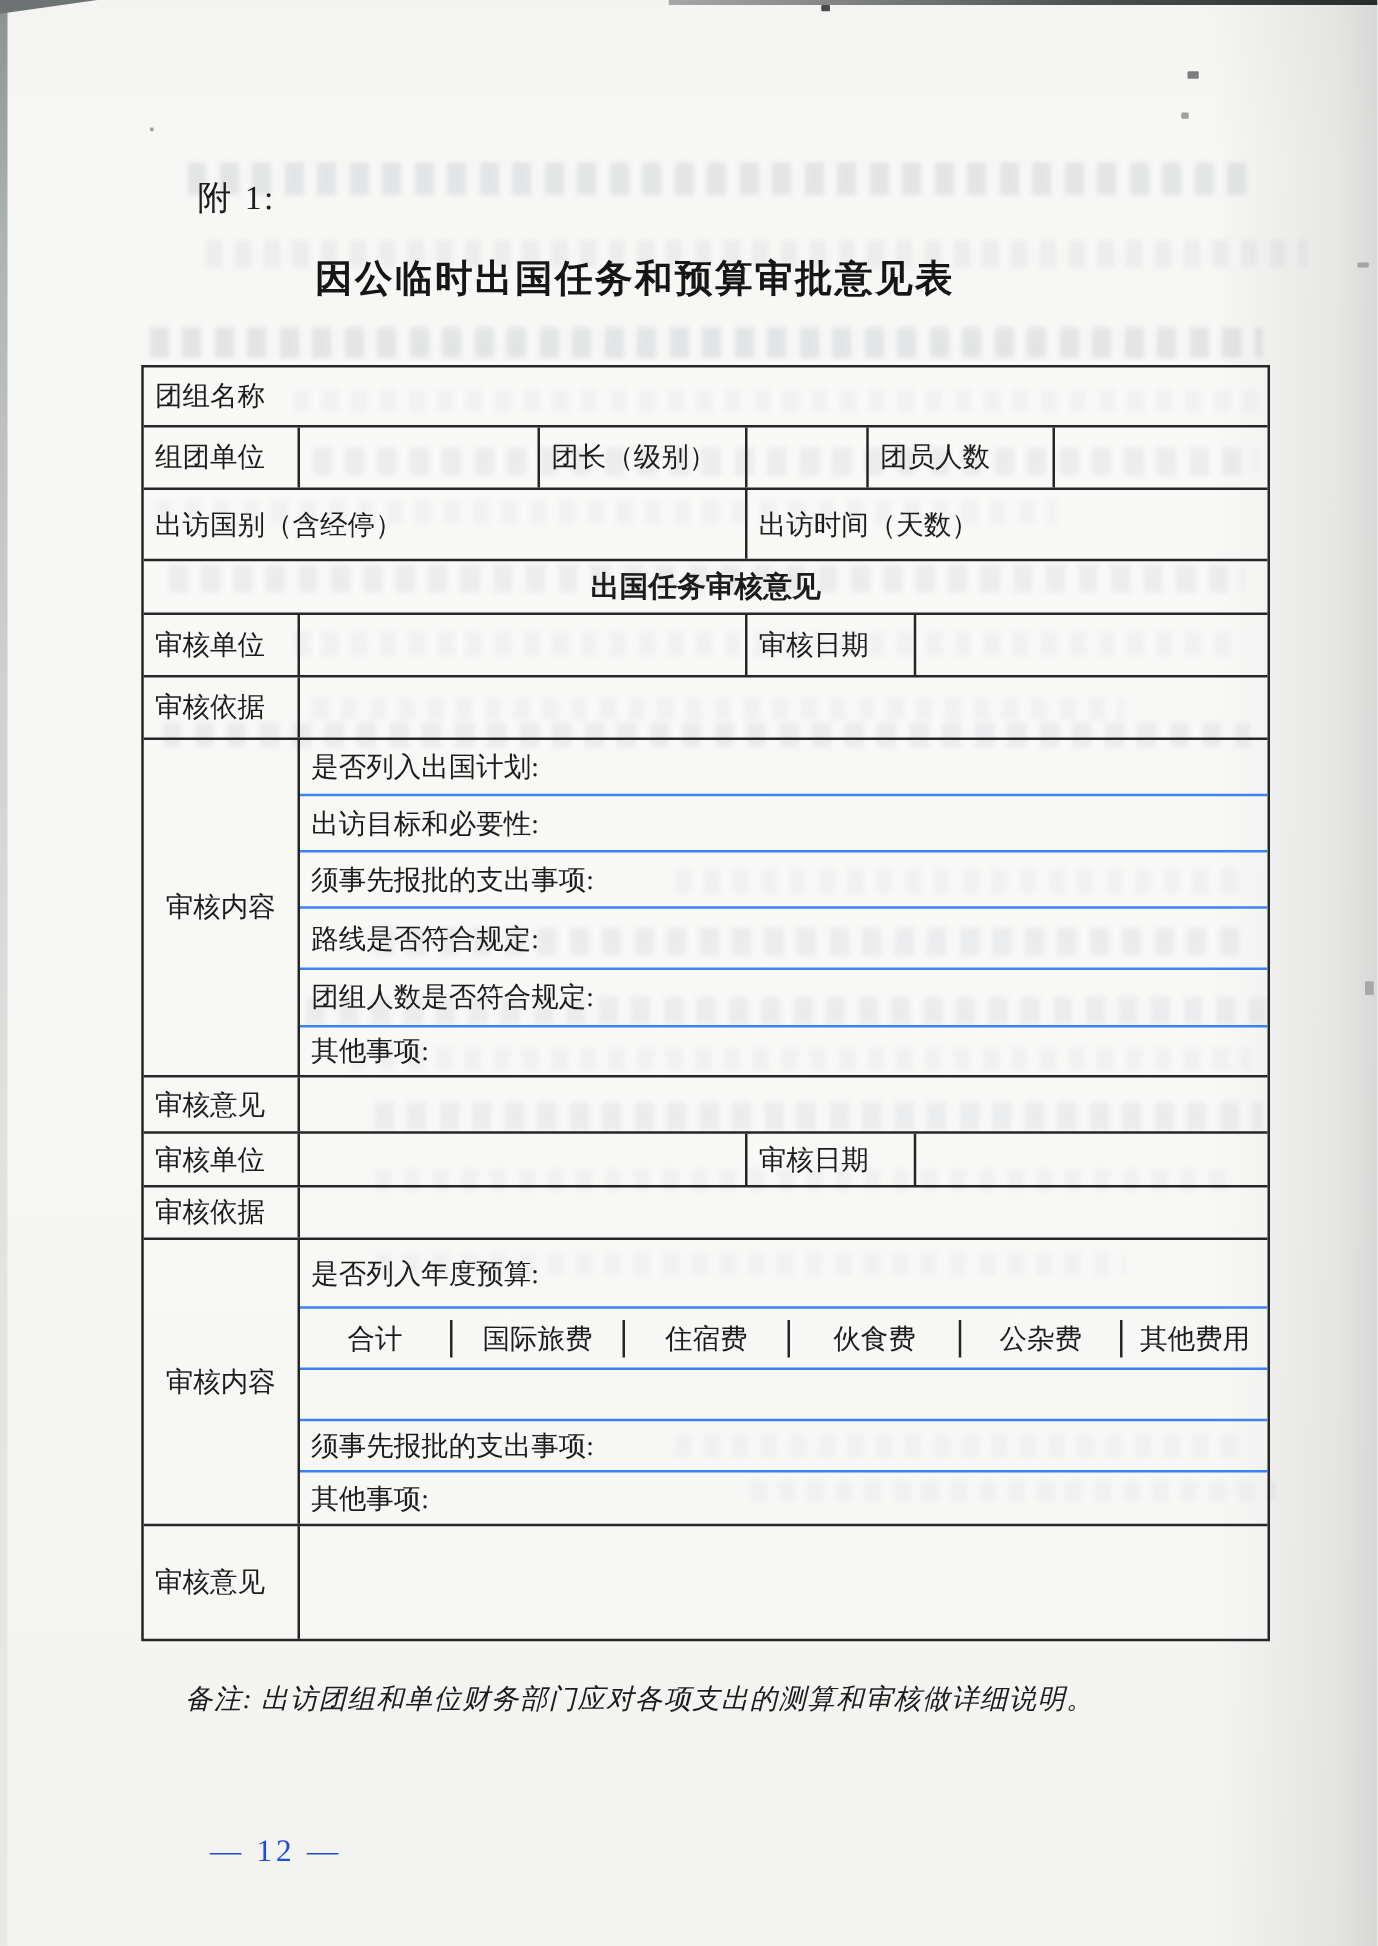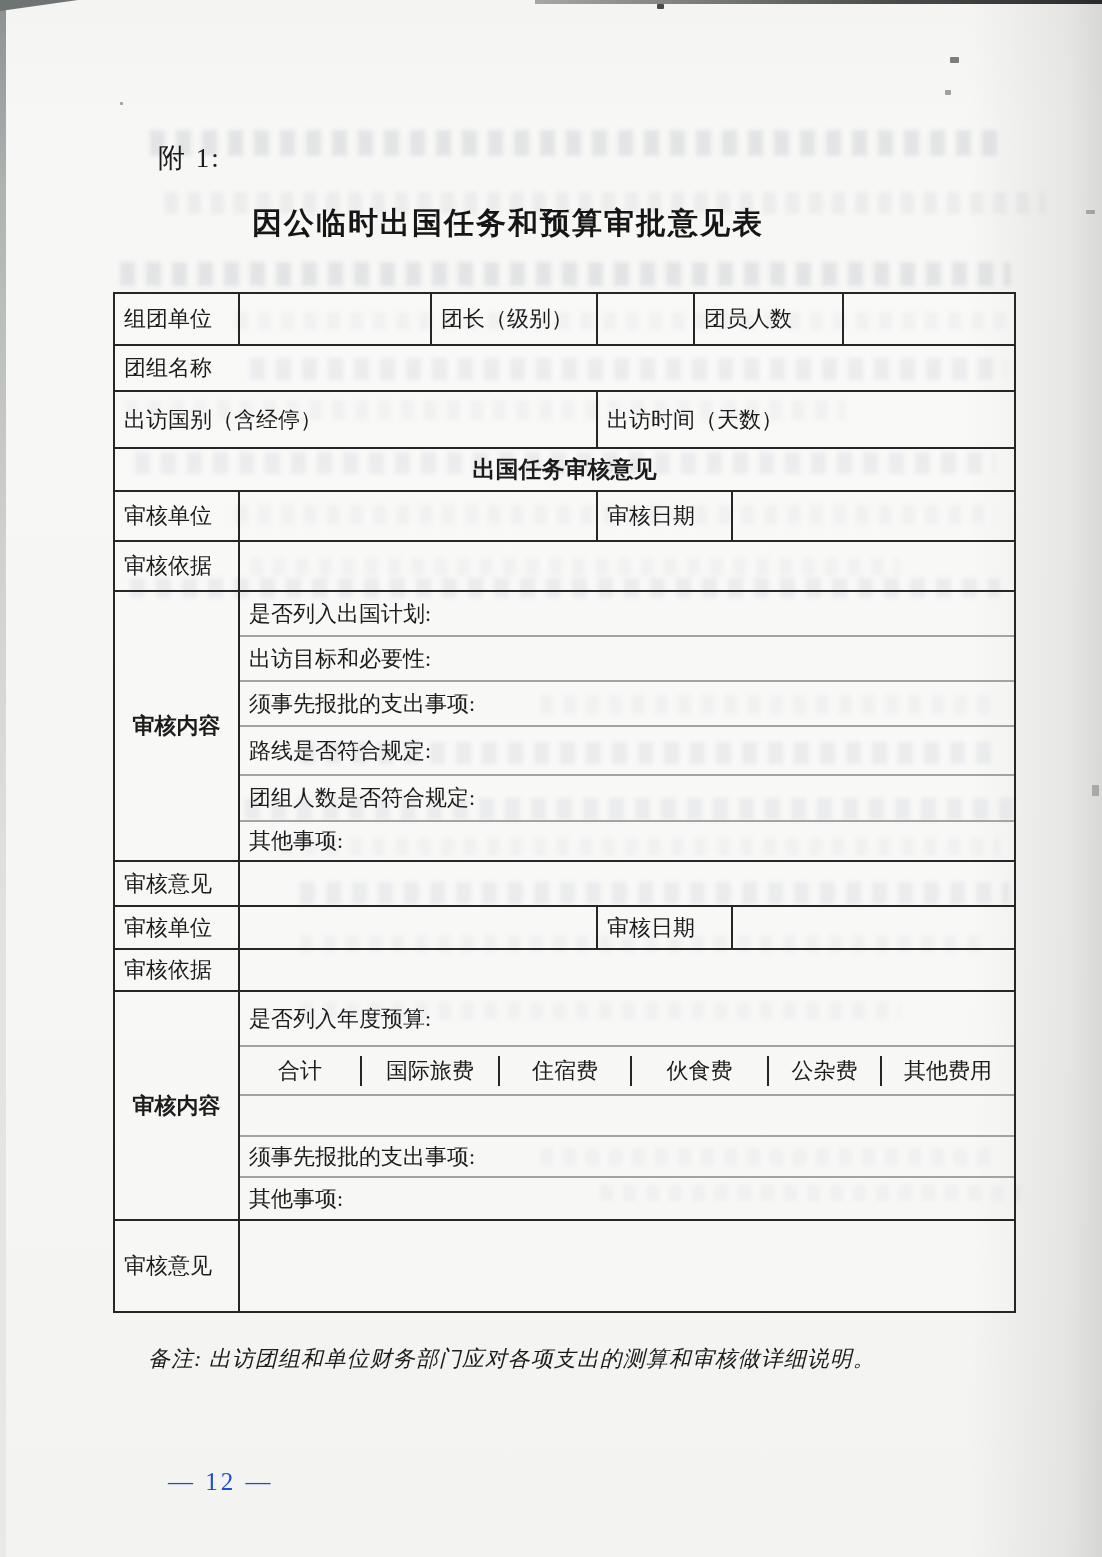--- a/index.html
+++ b/index.html
@@ -33,26 +33,26 @@
     font-size:30px;letter-spacing:2px;color:#161616;}
 
   .tbl{position:absolute;left:113px;top:292px;width:903px;height:1021px;
     border:2px solid #262626;box-sizing:border-box;display:flex;flex-direction:column;
     background:rgba(252,252,251,.35);}
   .tbl *{box-sizing:border-box;}
   .row{display:flex;flex-direction:row;align-items:stretch;flex:none;}
   .row + .row{border-top:2px solid #262626;}
   .cell{display:flex;align-items:center;padding-left:9px;font-size:22px;overflow:hidden;white-space:nowrap;}
   .cell + .cell{border-left:2px solid #262626;}
-  .cell.ctr{justify-content:center;padding-left:0;font-weight:bold;}
+  .cell.ctr{justify-content:center;padding-left:0;}
   .hdr{justify-content:center;padding-left:0;width:100%;
     font-family:"Liberation Sans","DejaVu Sans",sans-serif;font-weight:bold;font-size:23px;}
   .subcol{flex:1;display:flex;flex-direction:column;border-left:2px solid #262626;min-width:0;}
   .sub{display:flex;align-items:center;padding-left:9px;font-size:22px;flex:none;overflow:hidden;white-space:nowrap;}
-  .sub + .sub{border-top:2px solid #a3a3a3;}
+  .sub + .sub{border-top:2px solid #3b82f6;}
   .feerow{display:flex;flex-direction:row;padding-left:0;justify-content:flex-end;}
   .feerow .fee{display:flex;align-items:center;justify-content:center;font-size:22px;overflow:hidden;}
   .feerow .fee + .fee{border-left:2px solid #262626;}
 
   .note{position:absolute;left:148px;top:1344px;font-size:22px;letter-spacing:1px;font-style:italic;}
   .pagenum{position:absolute;left:168px;top:1468px;font-size:25px;letter-spacing:3px;color:#1d4ed8;}
 </style>
 </head>
 <body>
 
@@ -86,31 +86,31 @@
 <div class="speck" style="left:945px;top:90px;width:6px;height:5px;opacity:.5;"></div>
 <div class="speck" style="left:120px;top:102px;width:3px;height:3px;opacity:.5;"></div>
 <div class="speck" style="left:1086px;top:210px;width:9px;height:4px;opacity:.4;"></div>
 <div class="speck" style="left:1092px;top:785px;width:7px;height:11px;opacity:.35;"></div>
 
 <div class="attach">附 1:</div>
 <div class="title">因公临时出国任务和预算审批意见表</div>
 
 <div class="tbl">
 
+  <div class="row" style="height:46px">
+    <div class="cell" style="flex:1">团组名称</div>
+  </div>
+
   <div class="row" style="height:50px">
     <div class="cell" style="width:123px">组团单位</div>
     <div class="cell" style="width:192px"></div>
     <div class="cell" style="width:166px">团长（级别）</div>
     <div class="cell" style="width:97px"></div>
     <div class="cell" style="width:149px">团员人数</div>
     <div class="cell" style="flex:1"></div>
-  </div>
-
-  <div class="row" style="height:46px">
-    <div class="cell" style="flex:1">团组名称</div>
   </div>
 
   <div class="row" style="height:57px">
     <div class="cell" style="width:481px">出访国别（含经停）</div>
     <div class="cell" style="flex:1">出访时间（天数）</div>
   </div>
 
   <div class="row" style="height:43px">
     <div class="cell hdr">出国任务审核意见</div>
   </div>
@@ -159,21 +159,21 @@
 
   <div class="row" style="height:229px">
     <div class="cell ctr" style="width:123px">审核内容</div>
     <div class="subcol">
       <div class="sub" style="height:53px">是否列入年度预算:</div>
       <div class="sub feerow" style="height:49px">
         <div class="fee" style="width:120px">合计</div>
         <div class="fee" style="width:138px">国际旅费</div>
         <div class="fee" style="width:132px">住宿费</div>
         <div class="fee" style="width:137px">伙食费</div>
-        <div class="fee" style="width:113px">公杂费</div>
+        <div class="fee" style="width:129px">公杂费</div>
         <div class="fee" style="flex:1">其他费用</div>
       </div>
       <div class="sub feerow" style="height:41px">
         <div class="fee" style="width:120px"></div>
         <div class="fee" style="width:138px"></div>
         <div class="fee" style="width:132px"></div>
         <div class="fee" style="width:137px"></div>
         <div class="fee" style="width:117px"></div>
         <div class="fee" style="flex:1"></div>
       </div>

